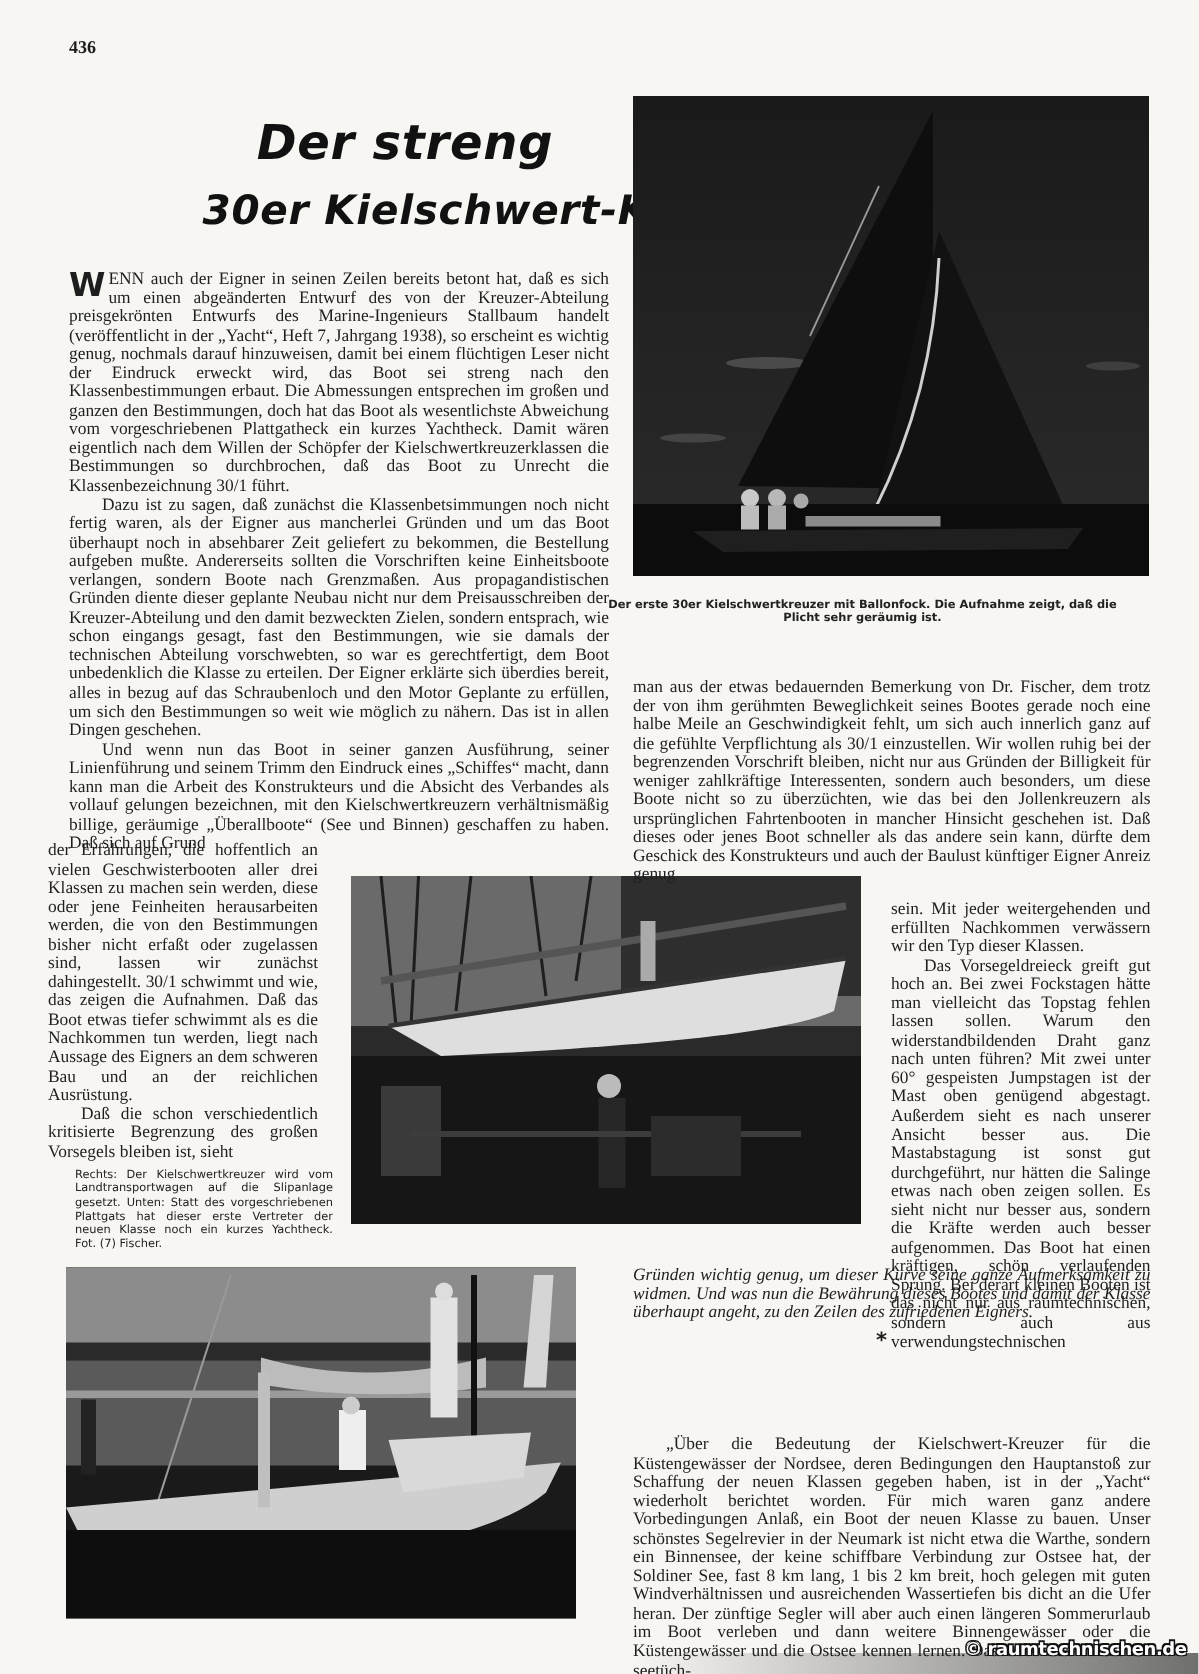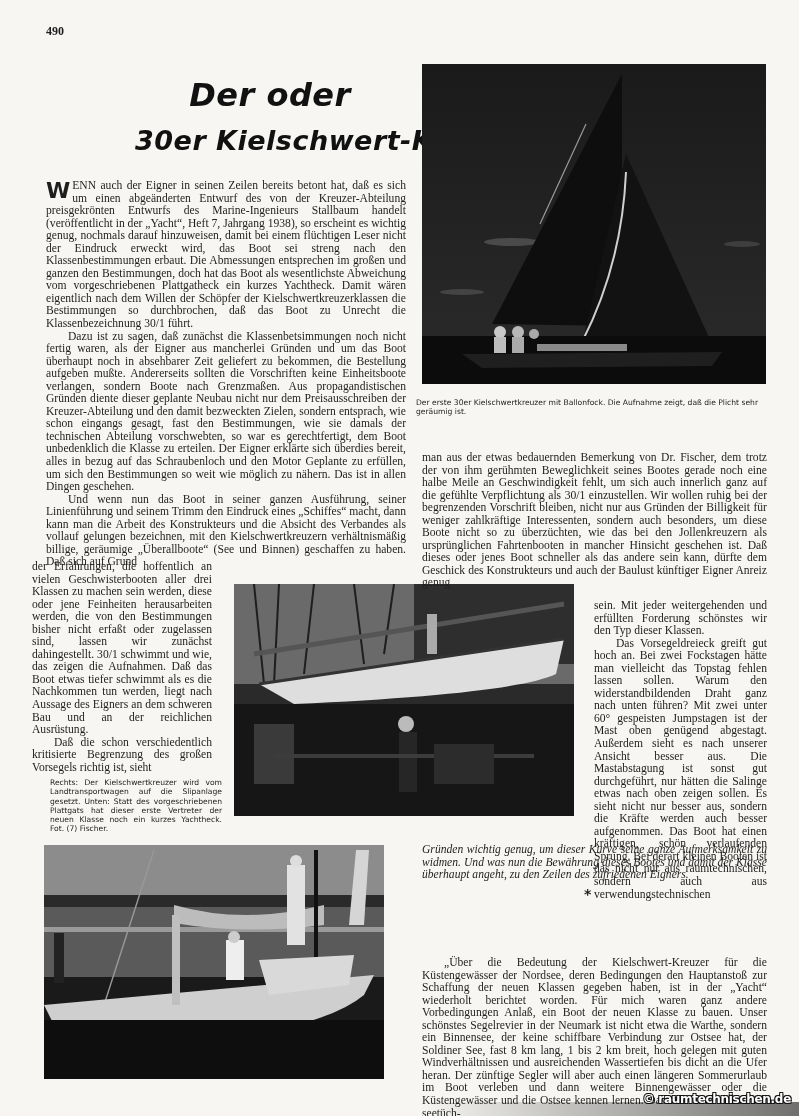--- a/index.html
+++ b/index.html
@@ -39,21 +39,21 @@
   .col-right-bottom2 { position: absolute; left: 422px; top: 957px; width: 345px; }
 
   .asterisk {
     position: absolute; left: 584px; top: 886px; font-size: 14px; font-weight: bold;
     font-family: "DejaVu Sans", sans-serif;
   }
 
   .caption {
     font-family: "DejaVu Sans", sans-serif; font-size: 7.6px; line-height: 9.3px; color: #222;
   }
-  .caption-top { position: absolute; left: 416px; top: 398px; width: 350px; text-align: left; }
+  .caption-top { position: absolute; left: 400px; top: 398px; width: 350px; text-align: center; font-weight: bold; }
   .caption-left { position: absolute; left: 50px; top: 778px; width: 172px; text-align: justify; }
 
   .photo { position: absolute; overflow: hidden; background: #151515; }
   .photo svg { display: block; width: 100%; height: 100%; }
   .photo-sail { left: 422px; top: 64px; width: 344px; height: 320px; }
   .photo-slip { left: 234px; top: 584px; width: 340px; height: 232px; }
   .photo-dock { left: 44px; top: 845px; width: 340px; height: 234px; }
 
   .watermark {
     position: absolute; right: 8px; bottom: 10px;
@@ -62,24 +62,24 @@
     text-shadow: -1px -1px 0 #111, 1px -1px 0 #111, -1px 1px 0 #111, 1px 1px 0 #111;
   }
   .bottom-shade {
     position: absolute; left: 420px; bottom: 0; width: 379px; height: 14px;
     background: linear-gradient(to right, rgba(0,0,0,0), rgba(0,0,0,0.55));
   }
 </style>
 </head>
 <body>
 
-<div class="page-number">490</div>
+<div class="page-number">436</div>
 
 <div class="title">
-  <span class="line1">Der oder</span>
+  <span class="line1">Der streng</span>
   <span class="line2">30er Kielschwert-Kreuzer</span>
 </div>
 
 <div class="photo photo-sail">
   <svg viewBox="0 0 344 320" preserveAspectRatio="none">
     <defs>
       <linearGradient id="sky" x1="0" y1="0" x2="0" y2="1">
         <stop offset="0" stop-color="#1a1a1a"></stop>
         <stop offset="1" stop-color="#2b2b2b"></stop>
       </linearGradient>
@@ -105,21 +105,21 @@
 <div class="caption caption-top">Der erste 30er Kielschwertkreuzer mit Ballonfock. Die Aufnahme zeigt, daß die Plicht sehr geräumig ist.</div>
 
 <div class="text col-left-top">
   <p class="noindent"><span class="dropcap">W</span><span>ENN auch der Eigner in seinen Zeilen bereits betont hat, daß es sich um einen abgeänderten Entwurf des von der Kreuzer-Abteilung preisgekrönten Entwurfs des Marine-Ingenieurs Stallbaum handelt (veröffentlicht in der „Yacht“, Heft 7, Jahrgang 1938), so erscheint es wichtig genug, nochmals darauf hinzuweisen, damit bei einem flüchtigen Leser nicht der Eindruck erweckt wird, das Boot sei streng nach den Klassenbestimmungen erbaut. Die Abmessungen entsprechen im großen und ganzen den Bestimmungen, doch hat das Boot als wesentlichste Abweichung vom vorgeschriebenen Plattgatheck ein kurzes Yachtheck. Damit wären eigentlich nach dem Willen der Schöpfer der Kielschwertkreuzerklassen die Bestimmungen so durchbrochen, daß das Boot zu Unrecht die Klassenbezeichnung 30/1 führt.</span></p>
   <p>Dazu ist zu sagen, daß zunächst die Klassenbetsimmungen noch nicht fertig waren, als der Eigner aus mancherlei Gründen und um das Boot überhaupt noch in absehbarer Zeit geliefert zu bekommen, die Bestellung aufgeben mußte. Andererseits sollten die Vorschriften keine Einheitsboote verlangen, sondern Boote nach Grenzmaßen. Aus propagandistischen Gründen diente dieser geplante Neubau nicht nur dem Preisausschreiben der Kreuzer-Abteilung und den damit bezweckten Zielen, sondern entsprach, wie schon eingangs gesagt, fast den Bestimmungen, wie sie damals der technischen Abteilung vorschwebten, so war es gerechtfertigt, dem Boot unbedenklich die Klasse zu erteilen. Der Eigner erklärte sich überdies bereit, alles in bezug auf das Schraubenloch und den Motor Geplante zu erfüllen, um sich den Bestimmungen so weit wie möglich zu nähern. Das ist in allen Dingen geschehen.</p>
   <p>Und wenn nun das Boot in seiner ganzen Ausführung, seiner Linienführung und seinem Trimm den Eindruck eines „Schiffes“ macht, dann kann man die Arbeit des Konstrukteurs und die Absicht des Verbandes als vollauf gelungen bezeichnen, mit den Kielschwertkreuzern verhältnismäßig billige, geräumige „Überallboote“ (See und Binnen) geschaffen zu haben. Daß sich auf Grund</p>
 </div>
 
 <div class="text col-left-narrow">
   <p class="noindent">der Erfahrungen, die hoffentlich an vielen Geschwisterbooten aller drei Klassen zu machen sein werden, diese oder jene Feinheiten herausarbeiten werden, die von den Bestimmungen bisher nicht erfaßt oder zugelassen sind, lassen wir zunächst dahingestellt. 30/1 schwimmt und wie, das zeigen die Aufnahmen. Daß das Boot etwas tiefer schwimmt als es die Nachkommen tun werden, liegt nach Aussage des Eigners an dem schweren Bau und an der reichlichen Ausrüstung.</p>
-  <p>Daß die schon verschiedentlich kritisierte Begrenzung des großen Vorsegels richtig ist, sieht</p>
+  <p>Daß die schon verschiedentlich kritisierte Begrenzung des großen Vorsegels bleiben ist, sieht</p>
 </div>
 
 <div class="caption caption-left">Rechts: Der Kielschwertkreuzer wird vom Landtransportwagen auf die Slipanlage gesetzt. Unten: Statt des vorgeschriebenen Plattgats hat dieser erste Vertreter der neuen Klasse noch ein kurzes Yachtheck. Fot. (7) Fischer.</div>
 
 <div class="photo photo-slip">
   <svg viewBox="0 0 340 232" preserveAspectRatio="none">
     <rect width="340" height="232" fill="#2a2a2a"></rect>
     <rect width="340" height="100" fill="#6a6a6a"></rect>
     <g stroke="#1e1e1e" stroke-width="2">
       <path d="M20,0 L30,100"></path>
@@ -140,21 +140,21 @@
     <rect x="165" y="148" width="18" height="60" fill="#262626"></rect>
     <rect x="40" y="170" width="260" height="4" fill="#3c3c3c"></rect>
     <rect x="200" y="160" width="60" height="40" fill="#2c2c2c"></rect>
   </svg>
 </div>
 
 <div class="text col-right-top">
   <p class="noindent">man aus der etwas bedauernden Bemerkung von Dr. Fischer, dem trotz der von ihm gerühmten Beweglichkeit seines Bootes gerade noch eine halbe Meile an Geschwindigkeit fehlt, um sich auch innerlich ganz auf die gefühlte Verpflichtung als 30/1 einzustellen. Wir wollen ruhig bei der begrenzenden Vorschrift bleiben, nicht nur aus Gründen der Billigkeit für weniger zahlkräftige Interessenten, sondern auch besonders, um diese Boote nicht so zu überzüchten, wie das bei den Jollenkreuzern als ursprünglichen Fahrtenbooten in mancher Hinsicht geschehen ist. Daß dieses oder jenes Boot schneller als das andere sein kann, dürfte dem Geschick des Konstrukteurs und auch der Baulust künftiger Eigner Anreiz genug</p>
 </div>
 <div class="text col-right-narrow">
-  <p class="noindent">sein. Mit jeder weitergehenden und erfüllten Forderung schönstes wir den Typ dieser Klassen.</p>
+  <p class="noindent">sein. Mit jeder weitergehenden und erfüllten Nachkommen verwässern wir den Typ dieser Klassen.</p>
   <p>Das Vorsegeldreieck greift gut hoch an. Bei zwei Fockstagen hätte man vielleicht das Topstag fehlen lassen sollen. Warum den widerstandbildenden Draht ganz nach unten führen? Mit zwei unter 60° gespeisten Jumpstagen ist der Mast oben genügend abgestagt. Außerdem sieht es nach unserer Ansicht besser aus. Die Mastabstagung ist sonst gut durchgeführt, nur hätten die Salinge etwas nach oben zeigen sollen. Es sieht nicht nur besser aus, sondern die Kräfte werden auch besser aufgenommen. Das Boot hat einen kräftigen, schön verlaufenden Sprung. Bei derart kleinen Booten ist das nicht nur aus raumtechnischen, sondern auch aus verwendungstechnischen</p>
 </div>
 <div class="text col-right-bottom">
   <p class="noindent">Gründen wichtig genug, um dieser Kurve seine ganze Aufmerksamkeit zu widmen. Und was nun die Bewährung dieses Bootes und damit der Klasse überhaupt angeht, zu den Zeilen des zufriedenen Eigners.</p>
 </div>
 
 <div class="asterisk">*</div>
 
 <div class="text col-right-bottom2">
   <p>„Über die Bedeutung der Kielschwert-Kreuzer für die Küstengewässer der Nordsee, deren Bedingungen den Hauptanstoß zur Schaffung der neuen Klassen gegeben haben, ist in der „Yacht“ wiederholt berichtet worden. Für mich waren ganz andere Vorbedingungen Anlaß, ein Boot der neuen Klasse zu bauen. Unser schönstes Segelrevier in der Neumark ist nicht etwa die Warthe, sondern ein Binnensee, der keine schiffbare Verbindung zur Ostsee hat, der Soldiner See, fast 8 km lang, 1 bis 2 km breit, hoch gelegen mit guten Windverhältnissen und ausreichenden Wassertiefen bis dicht an die Ufer heran. Der zünftige Segler will aber auch einen längeren Sommerurlaub im Boot verleben und dann weitere Binnengewässer oder die Küstengewässer und die Ostsee kennen lernen. Das Boot muß dazu auch seetüch-</p>

